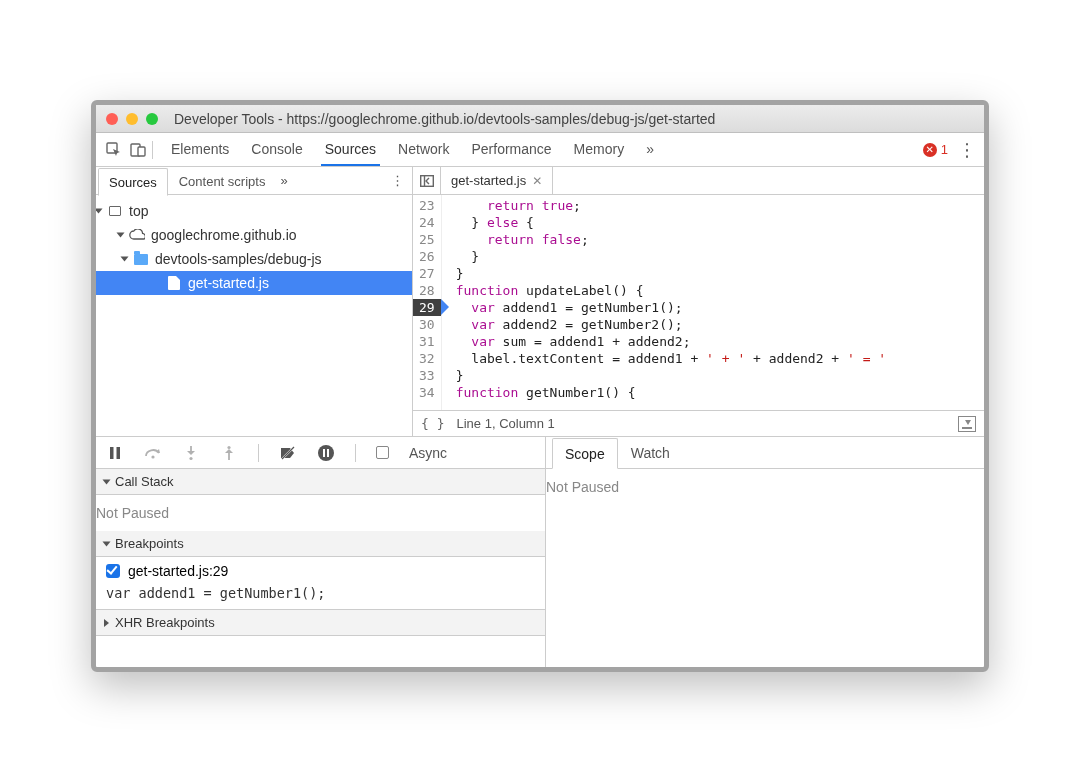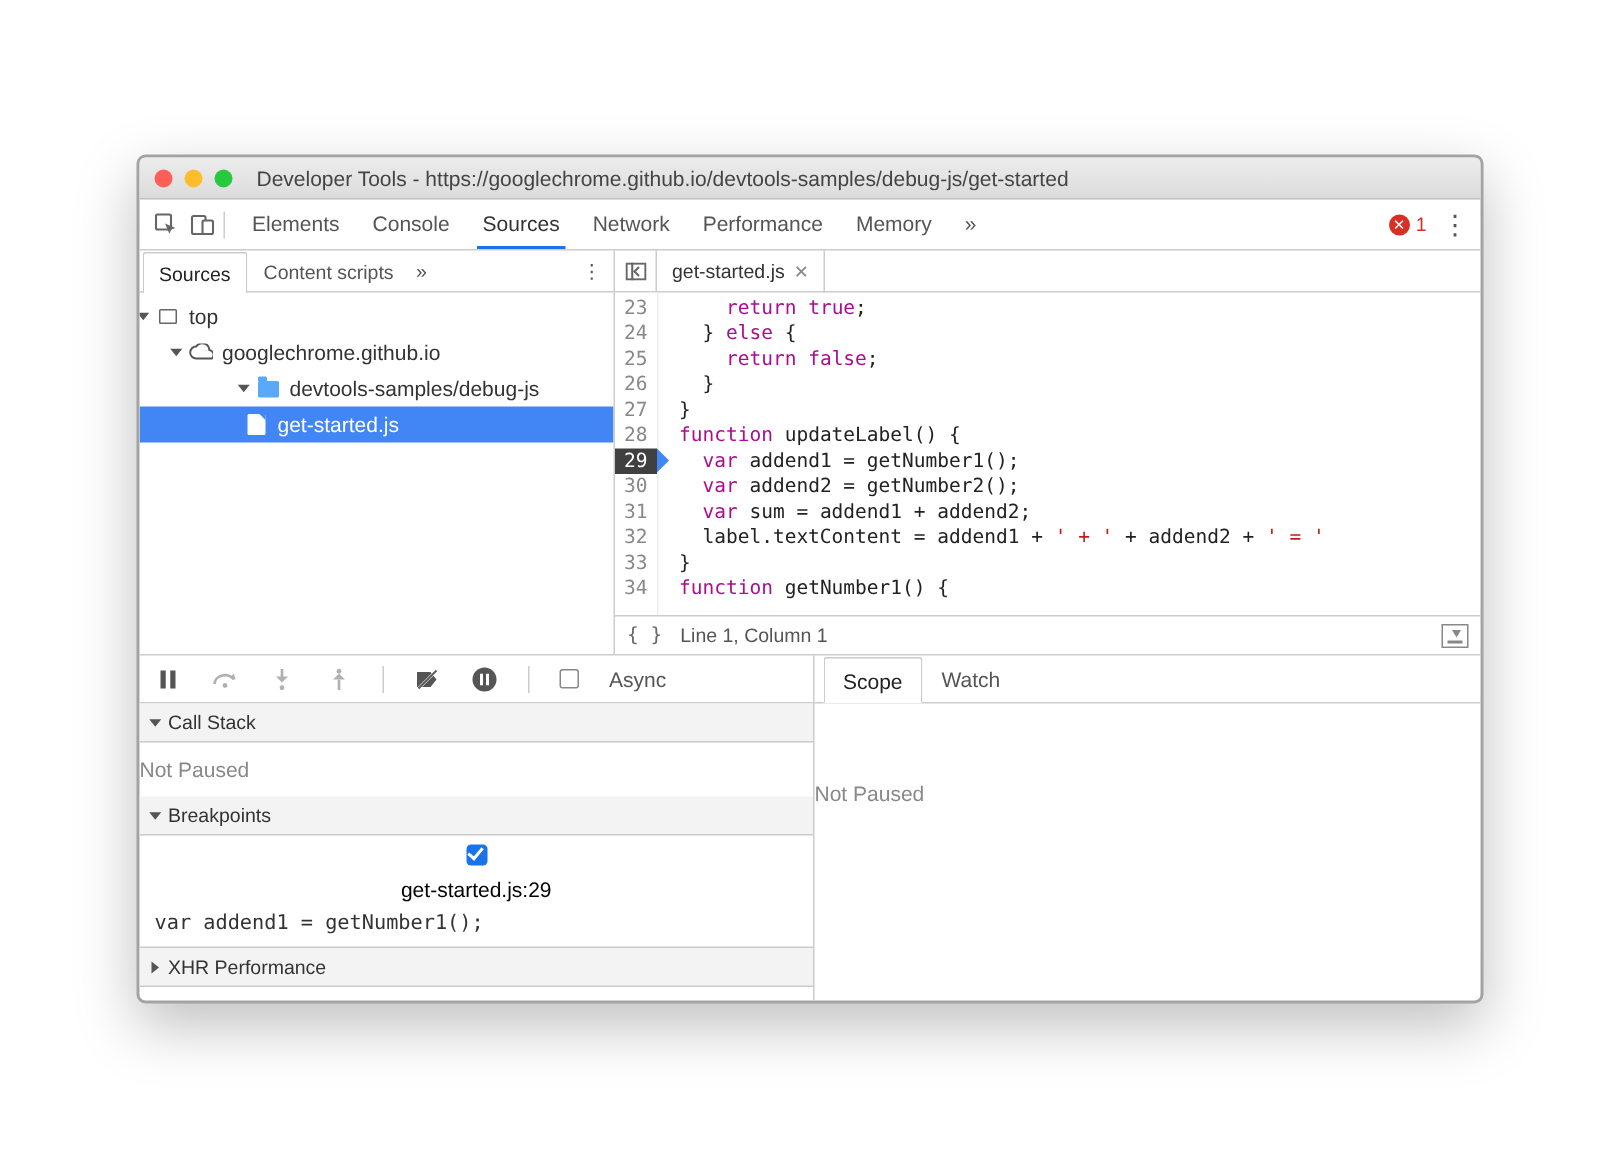--- a/index.html
+++ b/index.html
@@ -7,21 +7,21 @@
   font-family: -apple-system, "Helvetica Neue", Arial, sans-serif;
   background: #fff;
   font-size: 13px;
   display: flex;
   align-items: center;
   justify-content: center;
   min-height: 100vh;
 }
 .window {
   width: 898px;
-  border: 2px solid #a3a3a3;
+  border: 5px solid #a3a3a3;
   border-radius: 6px;
   overflow: hidden;
   box-shadow: 0 15px 40px rgba(0,0,0,0.25);
   background: #fff;
 }
 .titlebar {
   height: 28px;
   background: linear-gradient(#ececec,#dcdcdc);
   border-bottom: 1px solid #bfbfbf;
   display: flex;
@@ -99,25 +99,25 @@
 .bottom { display:flex; height: 230px; }
 .left-panel { width:450px; border-right:1px solid #ccc; display:flex; flex-direction:column; }
 .ctrl-bar { height:32px; border-bottom:1px solid #ccc; display:flex; align-items:center; padding:0 10px; gap:20px; color:#555;}
 .ctrl-ic { display:inline-flex; align-items:center; justify-content:center; width:18px; height:18px; cursor:pointer;}
 .sep { width:1px; height:18px; background:#ccc; }
 .pause-ex { width:16px; height:16px; border-radius:50%; background:#555; display:flex; align-items:center; justify-content:center;}
 .checkbox { width:13px; height:13px; border:1px solid #888; border-radius:2px; }
 .sec-hdr { height:26px; border-bottom:1px solid #ccc; display:flex; align-items:center; padding:0 8px; gap:6px; background:#f3f3f3; color:#333; font-size:13px; cursor:pointer;}
 .sec-body { }
 .np { color:#888; padding:10px 0; font-size:14px;}
-.bp-row { padding:6px 10px; display:flex; align-items:center; gap:8px; font-size:14px;flex-direction:column;}
+.bp-row { padding:6px 10px; display:flex; align-items:center; gap:8px; font-size:14px;}
 .cbx-on { width:14px; height:14px; background:#1a73e8; border-radius:3px; position:relative; }
 .cbx-on::after{content:"";position:absolute;left:3px;top:0px;width:4px;height:8px;border:solid #fff;border-width:0 2px 2px 0;transform:rotate(40deg);}
 .bp-code { font-family:Menlo,monospace; padding:0 10px 8px 10px; color:#333; font-size:13.5px;}
-.right-panel { flex:1; display:flex; flex-direction:column;gap:42px; }
+.right-panel { flex:1; display:flex; flex-direction:column; }
 .rp-tabs { height:32px; border-bottom:1px solid #ccc; display:flex; align-items:center; padding:0 6px; gap:0;}
 .rp-tab { padding:7px 12px 6px; color:#555; border:1px solid transparent; cursor:pointer; font-size:14px;}
 .rp-tab.active { border:1px solid #ccc; border-bottom-color:#fff; border-radius:2px 2px 0 0; background:#fff; color:#222; position:relative; top:1px;}
 svg { display:block; }
 </style>
 </head>
 <body>
 
 <div class="window">
 
@@ -179,21 +179,21 @@
         </div>
         <div class="tree-row" style="padding-left:22px">
           <span class="tri"></span>
           <span class="ic ic-cloud">
             <svg viewBox="0 0 20 14">
                 <path d="M6 12a5 5 0 010-10 6 6 0 0111 3 4 4 0 012 7H6z" fill="none" stroke="#555" stroke-width="1.6"></path>
               </svg>
           </span>
           <span>googlechrome.github.io</span>
         </div>
-        <div class="tree-row" style="padding-left:67px">
+        <div class="tree-row" style="padding-left:26px">
           <span class="tri"></span>
           <span class="ic">
               <span class="ic-folder"></span>
             </span>
           <span>devtools-samples/debug-js</span>
         </div>
         <div class="tree-row sel" style="padding-left:70px">
           <span class="ic">
               <span class="ic-file white"></span>
             </span>
@@ -304,21 +304,21 @@
       </div>
       <div class="sec-body" style="border-bottom:1px solid #ccc;">
         <div class="bp-row">
           <span class="cbx-on"></span>
           <span>get-started.js:29</span>
         </div>
         <div class="bp-code">var addend1 = getNumber1();</div>
       </div>
       <div class="sec-hdr">
         <span class="tri collapsed"></span>
-        <span>XHR Performance</span>
+        <span>XHR Breakpoints</span>
       </div>
     </div>
 
     <div class="right-panel">
       <div class="rp-tabs">
         <span class="rp-tab active">Scope</span>
         <span class="rp-tab">Watch</span>
       </div>
       <div class="np">Not Paused</div>
     </div>

